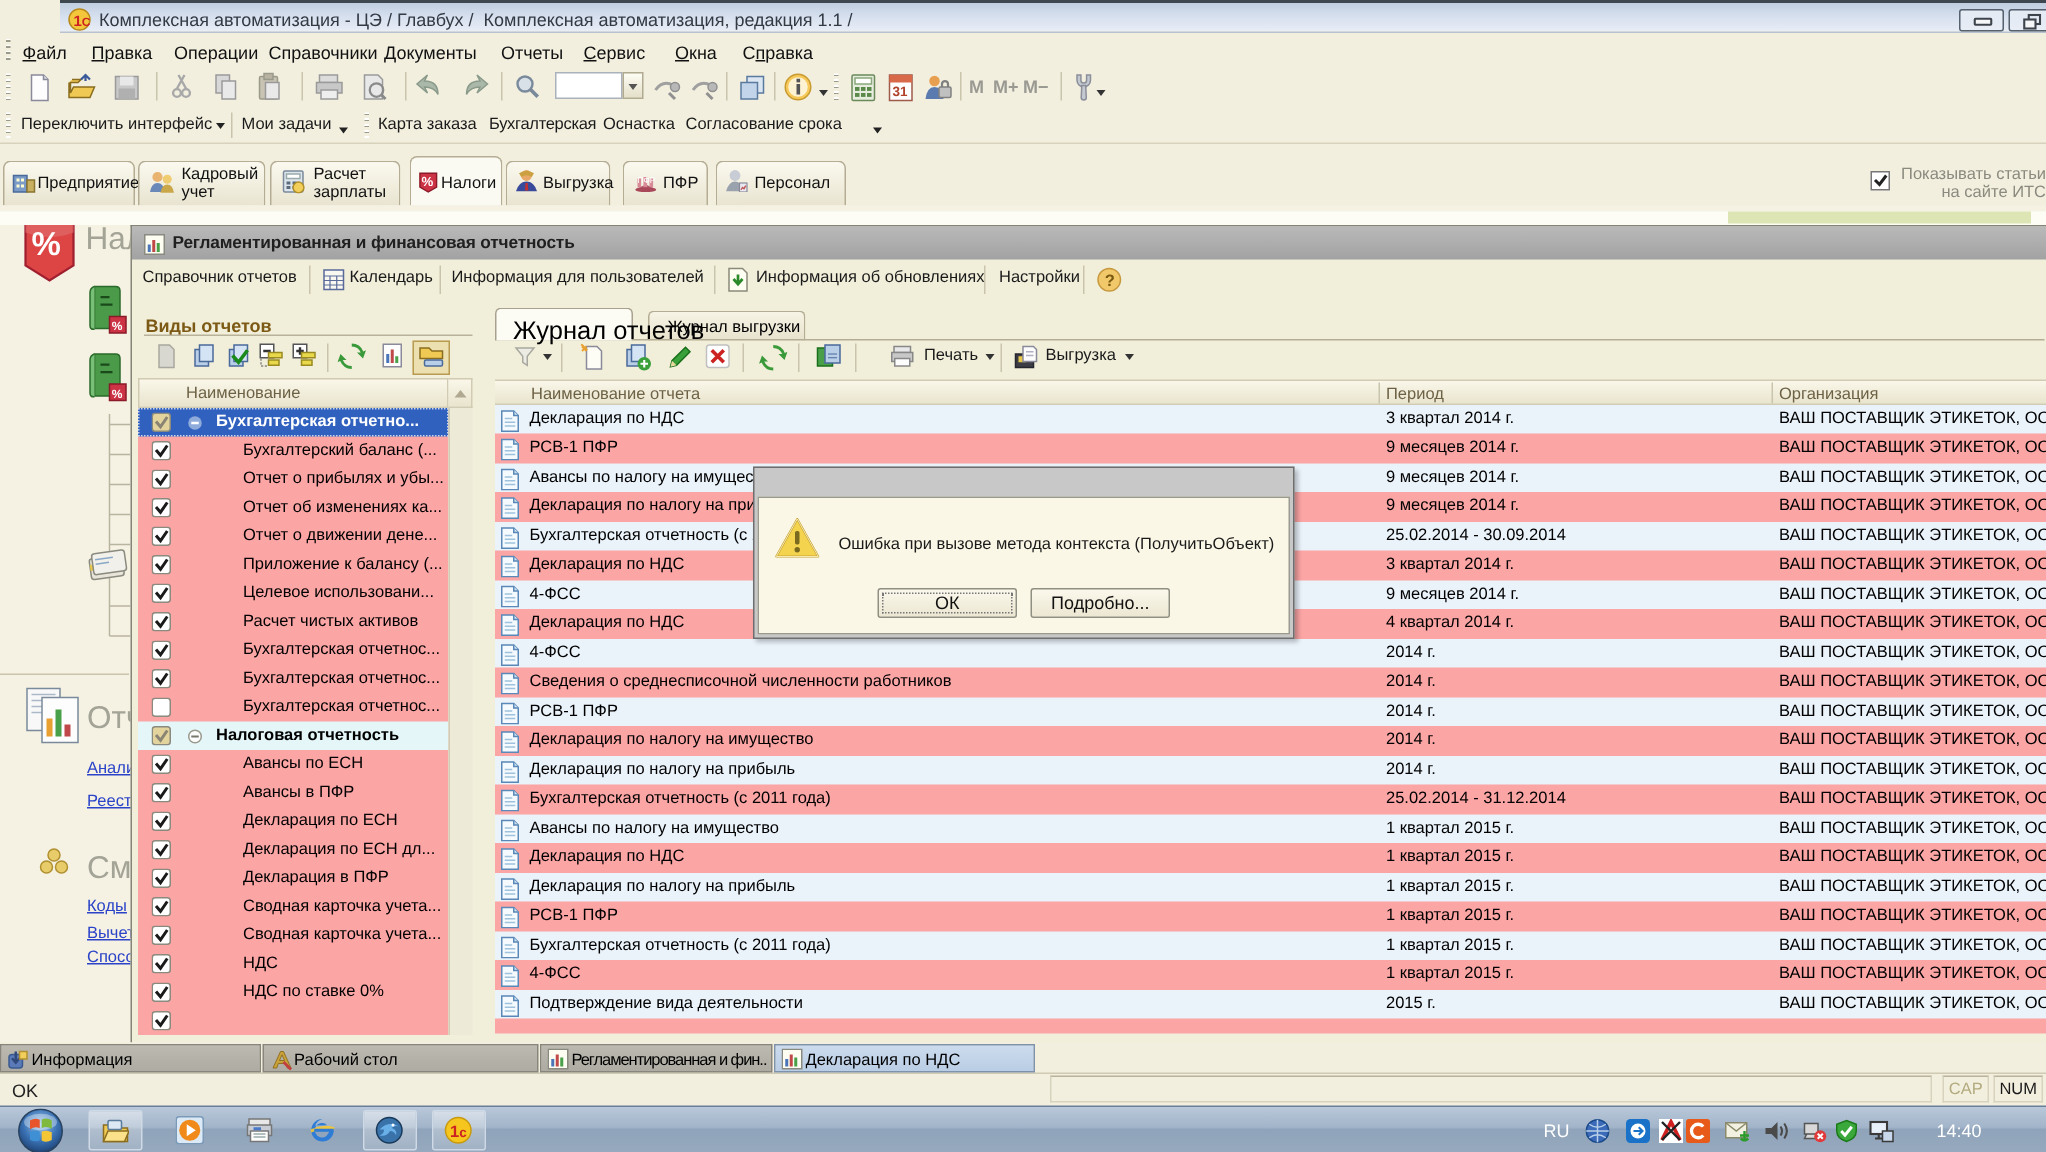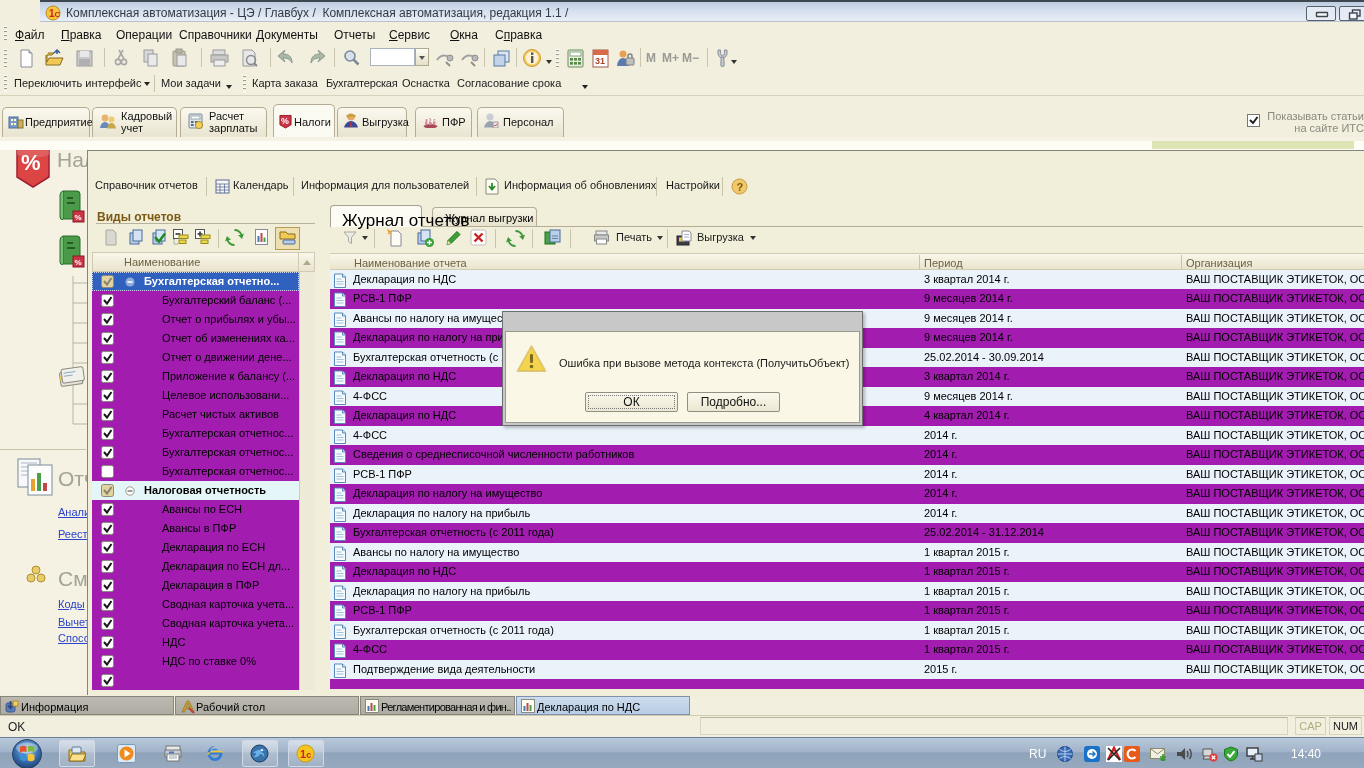--- a/index.html
+++ b/index.html
@@ -49,21 +49,21 @@
 #rwin-title { position:absolute; left:0; top:0; width:100%; height:22.5px; background:linear-gradient(#b9b9b9,#a2a2a2); }
 #rwin-title .wt { position:absolute; left:27px; top:5.5px; font-size:11.5px; font-weight:bold; color:#202020; letter-spacing:-0.1px; }
 
 
 .paneheader { position:absolute; font-weight:bold; font-size:12px; color:#7c5914; }
 .icon19 { position:absolute; width:19px; height:19px; }
 
 
 .gridhead { position:absolute; background:linear-gradient(#faf7ea,#e9e4cd); border:1px solid #d2cbb4; border-left:none; }
 .gridhead .ht { position:absolute; top:3px; font-size:11px; color:#6d6245; }
-.grid { position:absolute; background:#a21caf;text-align:right; }
+.grid { position:absolute; background:#fca5a5;text-align:right; }
 .row { position:absolute; left:0; width:100%; }
 .rowalt { background:#eaf2fa; }
 .ctext { position:absolute; top:3px; white-space:nowrap; font-size:11px; color:#000; }
 
 
 #dlg { left:502px; top:174px; width:361px; height:115px; background:#c8c8c8; border:1px solid #6e6e6e; box-shadow:2px 2px 3px rgba(0,0,0,0.25); z-index:5; }
 #dlg .dtitle { position:absolute; left:0; top:0; width:100%; height:19px; background:linear-gradient(#d6d6d6,#c6c6c6); }
 #dlg .dtitle .tt { position:absolute; left:10px; top:2px; font-weight:bold; font-size:12px; color:#161616; }
 #dlg .dbody { position:absolute; left:2px; top:19px; right:2px; bottom:2px; background:#fbf7e6; border:1px solid #9a9a90; }
 .dbtn { position:absolute; top:60px; width:93px; height:20px; background:linear-gradient(#fbf8ec,#ece7d2);
@@ -407,20 +407,26 @@
       <circle cx="5" cy="13" r="4" fill="#e8cc6a" stroke="#b09030"></circle>
       <circle cx="15" cy="13" r="4" fill="#e8cc6a" stroke="#b09030"></circle>
     </svg>
   <div class="shead" style="left:58px;top:430px;">См. также</div>
   <div class="slink" style="left:58px;top:461px;">Коды</div>
   <div class="slink" style="left:58px;top:479px;">Вычеты</div>
   <div class="slink" style="left:58px;top:495px;">Способы</div>
   <div style="position:absolute;left:0;top:3.5px;width:1364px;height:9px;background:#fdfdf6;"></div>
     <div style="position:absolute;left:1152px;top:3.5px;width:202px;height:8px;background:#dde5b4;"></div>
   <div id="rwin" class="abs">
+    <div id="rwin-title">
+        <svg style="position:absolute;left:7px;top:4.5px" width="16" height="16">
+          <use href="#chartico" transform="translate(1,1)"></use>
+        </svg>
+        <span class="wt">Регламентированная и финансовая отчетность</span>
+      </div>
     <div style="position:absolute;left:1px;top:24.5px;width:1274px;height:24px;">
       <span class="tbtxt" style="left:6px;top:4px">Справочник отчетов</span>
       <div class="tsep" style="left:117px;top:2px;height:19px;"></div>
       <svg style="position:absolute;left:126px;top:4px" width="15" height="15">
           <rect x="1" y="1" width="13" height="13" fill="#f8f8f0" stroke="#5a6a9a"></rect>
           <path d="M1 5 h13 M5 5 v9 M9.5 5 v9 M1 8 h13 M1 11 h13" stroke="#5a6a9a" stroke-width="0.8"></path>
         </svg>
       <span class="tbtxt" style="left:144px;top:4px">Календарь</span>
       <div class="tsep" style="left:204px;top:2px;height:19px;"></div>
       <span class="tbtxt" style="left:212px;top:4px">Информация для пользователей</span>

